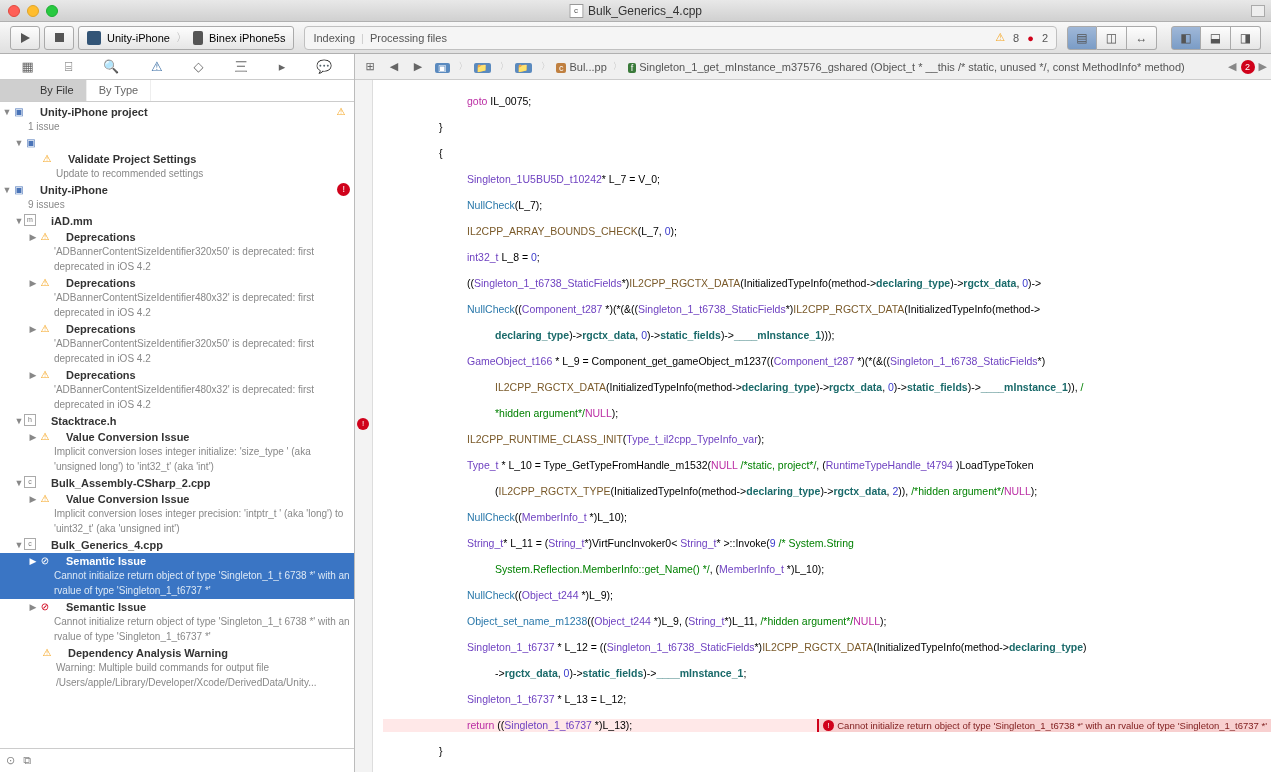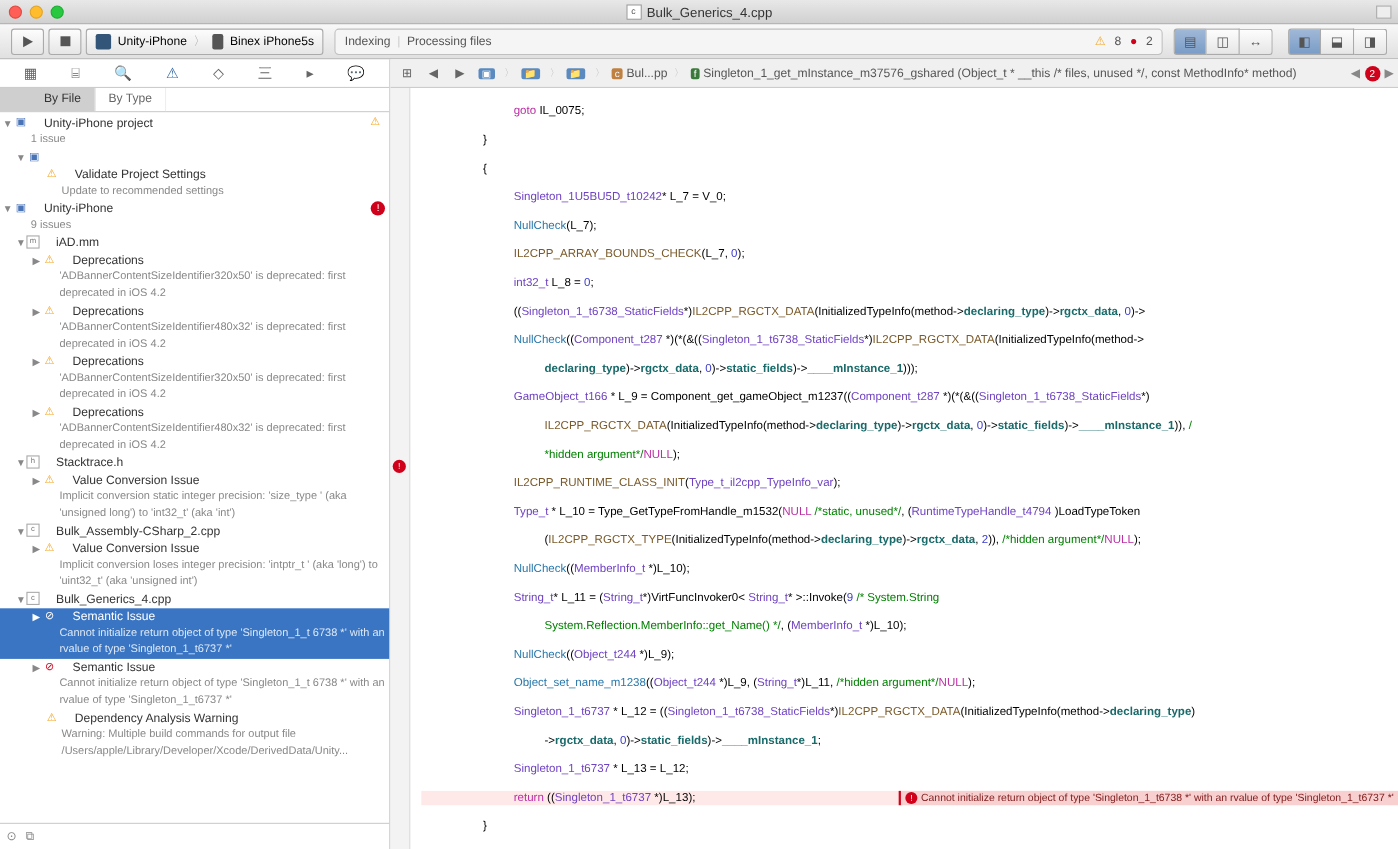--- a/index.html
+++ b/index.html
@@ -53,21 +53,21 @@
 .tree-row { display: flex; align-items: flex-start; padding: 1px 4px 1px 4px; line-height: 14px; cursor: pointer; }
 .tree-row.selected { background: #3a75c4; color: #fff; }
 .tree-row .disc { width: 10px; color: #888; font-size: 9px; display: inline-block; text-align: center; }
 .tree-row.selected .disc { color: #fff; }
 .tree-ico { width: 14px; text-align: center; font-size: 10px; margin-right: 2px; }
 .ico-warn { color: #f5a623; }
 .ico-err { color: #d0021b; }
 .ico-prj { color: #4a74b8; }
 .ico-file { color: #777; width: 12px; height: 12px; display: inline-block; border: 1px solid #aaa; background: #fff; font-size: 7px; text-align: center; line-height: 10px; }
 .tree-text { flex: 1; }
-.tree-text .title { font-weight: 400; color: #333; padding-left: 12px; }
+.tree-text .title { font-weight: 700; color: #333; padding-left: 12px; }
 .tree-row.selected .tree-text .title { color: #fff; }
 .tree-text .sub { color: #888; font-size: 10px; }
 .tree-row.selected .tree-text .sub { color: #dce8f5; }
 .count-badge { background: #d0021b; color: #fff; border-radius: 7px; padding: 0 5px; font-size: 9px; height: 13px; line-height: 13px; }
 .nav-filter { height: 24px; border-top: 1px solid #ccc; display: flex; align-items: center; padding: 0 6px; gap: 8px; color: #888; }
 .nav-filter input { flex: 1; border: none; outline: none; font-size: 11px; background: transparent; }
 
 
 .editor { flex: 1; display: flex; flex-direction: column; background: #fff; min-width: 0; }
 .jumpbar { height: 26px; border-bottom: 1px solid #ccc; display: flex; align-items: center; padding: 0 4px; gap: 2px; font-size: 11px; color: #555; background: #f0f0f0; }
@@ -241,21 +241,21 @@
       </div>
 
       <div class="tree-row" style="padding-left:14px">
         <span class="disc">▼</span>
           <span class="ico-file">h</span>
         <div class="tree-text" style="padding-left:3px"><span class="title">Stacktrace.h</span></div>
       </div>
       <div class="tree-row" style="padding-left:28px">
         <span class="disc">▶</span>
           <span class="tree-ico ico-warn">⚠</span>
-        <div class="tree-text"><span class="title">Value Conversion Issue</span><br><span class="sub">Implicit conversion static integer precision: 'size_type ' (aka 'unsigned long') to 'int32_t' (aka 'int')</span></div>
+        <div class="tree-text"><span class="title">Value Conversion Issue</span><br><span class="sub">Implicit conversion loses integer initialize: 'size_type ' (aka 'unsigned long') to 'int32_t' (aka 'int')</span></div>
       </div>
 
       <div class="tree-row" style="padding-left:14px">
         <span class="disc">▼</span>
           <span class="ico-file">c</span>
         <div class="tree-text" style="padding-left:3px"><span class="title">Bulk_Assembly-CSharp_2.cpp</span></div>
       </div>
       <div class="tree-row" style="padding-left:28px">
         <span class="disc">▶</span>
           <span class="tree-ico ico-warn">⚠</span>
@@ -297,21 +297,21 @@
       <div class="jb-btn">◀</div>
       <div class="jb-btn">▶</div>
       <div class="jb-crumb"><span class="ico fld">▣</span></div>
         <span class="jb-sep">〉</span>
       <div class="jb-crumb"><span class="ico fld">📁</span></div>
         <span class="jb-sep">〉</span>
       <div class="jb-crumb"><span class="ico fld">📁</span></div>
         <span class="jb-sep">〉</span>
       <div class="jb-crumb"><span class="ico">c</span><span>Bul...pp</span></div>
         <span class="jb-sep">〉</span>
-      <div class="jb-crumb"><span class="ico fn">f</span><span>Singleton_1_get_mInstance_m37576_gshared (Object_t * __this /* files, unused */, const MethodInfo* method)</span></div>
+      <div class="jb-crumb"><span class="ico fn">f</span><span>Singleton_1_get_mInstance_m37576_gshared (Object_t * __this /* static, unused */, const MethodInfo* method)</span></div>
       <div class="jb-right">
         <span style="color:#888">◀</span>
         <span class="err-count">2</span>
         <span style="color:#888">▶</span>
       </div>
     </div>
 
     <div class="code-area">
       <div class="gutter">
         <div class="gutter-mark" style="top:338px">!</div>
@@ -324,21 +324,21 @@
 <div class="code-line ind3"><span class="fn">NullCheck</span>(L_7);</div>
 <div class="code-line ind3"><span class="mac">IL2CPP_ARRAY_BOUNDS_CHECK</span>(L_7, <span class="num">0</span>);</div>
 <div class="code-line ind3"><span class="ty">int32_t</span> L_8 = <span class="num">0</span>;</div>
 <div class="code-line ind3">((<span class="ty">Singleton_1_t6738_StaticFields</span>*)<span class="mac">IL2CPP_RGCTX_DATA</span>(InitializedTypeInfo(method-&gt;<span class="id">declaring_type</span>)-&gt;<span class="id">rgctx_data</span>, <span class="num">0</span>)-&gt;</div>
 <div class="code-line ind3"><span class="fn">NullCheck</span>((<span class="ty">Component_t287</span> *)(*(&amp;((<span class="ty">Singleton_1_t6738_StaticFields</span>*)<span class="mac">IL2CPP_RGCTX_DATA</span>(InitializedTypeInfo(method-&gt;</div>
 <div class="code-line ind4"><span class="id">declaring_type</span>)-&gt;<span class="id">rgctx_data</span>, <span class="num">0</span>)-&gt;<span class="id">static_fields</span>)-&gt;<span class="id">____mInstance_1</span>)));</div>
 <div class="code-line ind3"><span class="ty">GameObject_t166</span> * L_9 = Component_get_gameObject_m1237((<span class="ty">Component_t287</span> *)(*(&amp;((<span class="ty">Singleton_1_t6738_StaticFields</span>*)</div>
 <div class="code-line ind4"><span class="mac">IL2CPP_RGCTX_DATA</span>(InitializedTypeInfo(method-&gt;<span class="id">declaring_type</span>)-&gt;<span class="id">rgctx_data</span>, <span class="num">0</span>)-&gt;<span class="id">static_fields</span>)-&gt;<span class="id">____mInstance_1</span>)), <span class="cm">/</span></div>
 <div class="code-line ind4"><span class="cm">*hidden argument*/</span><span class="kw">NULL</span>);</div>
 <div class="code-line ind3"><span class="mac">IL2CPP_RUNTIME_CLASS_INIT</span>(<span class="ty">Type_t_il2cpp_TypeInfo_var</span>);</div>
-<div class="code-line ind3"><span class="ty">Type_t</span> * L_10 = Type_GetTypeFromHandle_m1532(<span class="kw">NULL</span> <span class="cm">/*static, unused*/</span>, (<span class="ty">RuntimeTypeHandle_t4794</span> )LoadTypeToken</div>
+<div class="code-line ind3"><span class="ty">Type_t</span> * L_10 = Type_GetTypeFromHandle_m1532(<span class="kw">NULL</span> <span class="cm">/*static, project*/</span>, (<span class="ty">RuntimeTypeHandle_t4794</span> )LoadTypeToken</div>
 <div class="code-line ind4">(<span class="mac">IL2CPP_RGCTX_TYPE</span>(InitializedTypeInfo(method-&gt;<span class="id">declaring_type</span>)-&gt;<span class="id">rgctx_data</span>, <span class="num">2</span>)), <span class="cm">/*hidden argument*/</span><span class="kw">NULL</span>);</div>
 <div class="code-line ind3"><span class="fn">NullCheck</span>((<span class="ty">MemberInfo_t</span> *)L_10);</div>
 <div class="code-line ind3"><span class="ty">String_t</span>* L_11 = (<span class="ty">String_t</span>*)VirtFuncInvoker0&lt; <span class="ty">String_t</span>* &gt;::Invoke(<span class="num">9</span> <span class="cm">/* System.String</span></div>
 <div class="code-line ind4"><span class="cm">System.Reflection.MemberInfo::get_Name() */</span>, (<span class="ty">MemberInfo_t</span> *)L_10);</div>
 <div class="code-line ind3"><span class="fn">NullCheck</span>((<span class="ty">Object_t244</span> *)L_9);</div>
 <div class="code-line ind3"><span class="fn">Object_set_name_m1238</span>((<span class="ty">Object_t244</span> *)L_9, (<span class="ty">String_t</span>*)L_11, <span class="cm">/*hidden argument*/</span><span class="kw">NULL</span>);</div>
 <div class="code-line ind3"><span class="ty">Singleton_1_t6737</span> * L_12 = ((<span class="ty">Singleton_1_t6738_StaticFields</span>*)<span class="mac">IL2CPP_RGCTX_DATA</span>(InitializedTypeInfo(method-&gt;<span class="id">declaring_type</span>)</div>
 <div class="code-line ind4">-&gt;<span class="id">rgctx_data</span>, <span class="num">0</span>)-&gt;<span class="id">static_fields</span>)-&gt;<span class="id">____mInstance_1</span>;</div>
 <div class="code-line ind3"><span class="ty">Singleton_1_t6737</span> * L_13 = L_12;</div>
 <div class="code-line err ind3"><span class="kw">return</span> ((<span class="ty">Singleton_1_t6737</span> *)L_13);<div class="inline-err">

